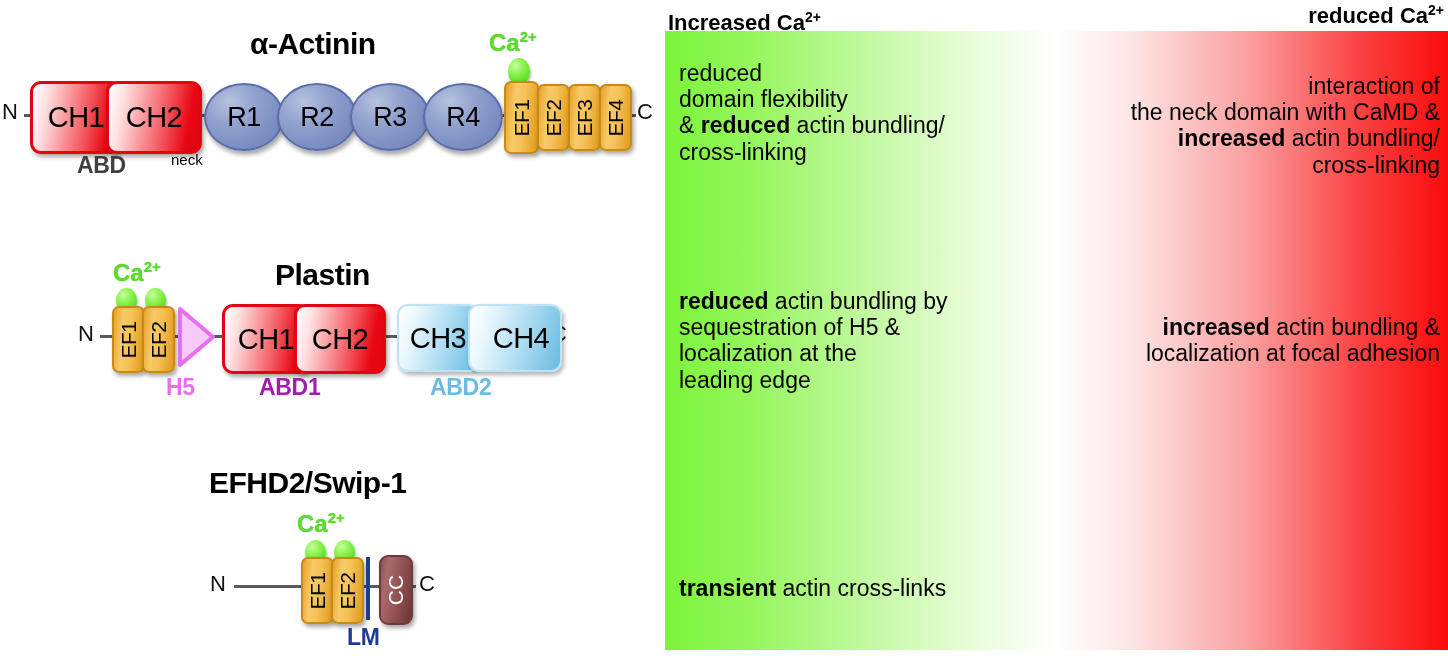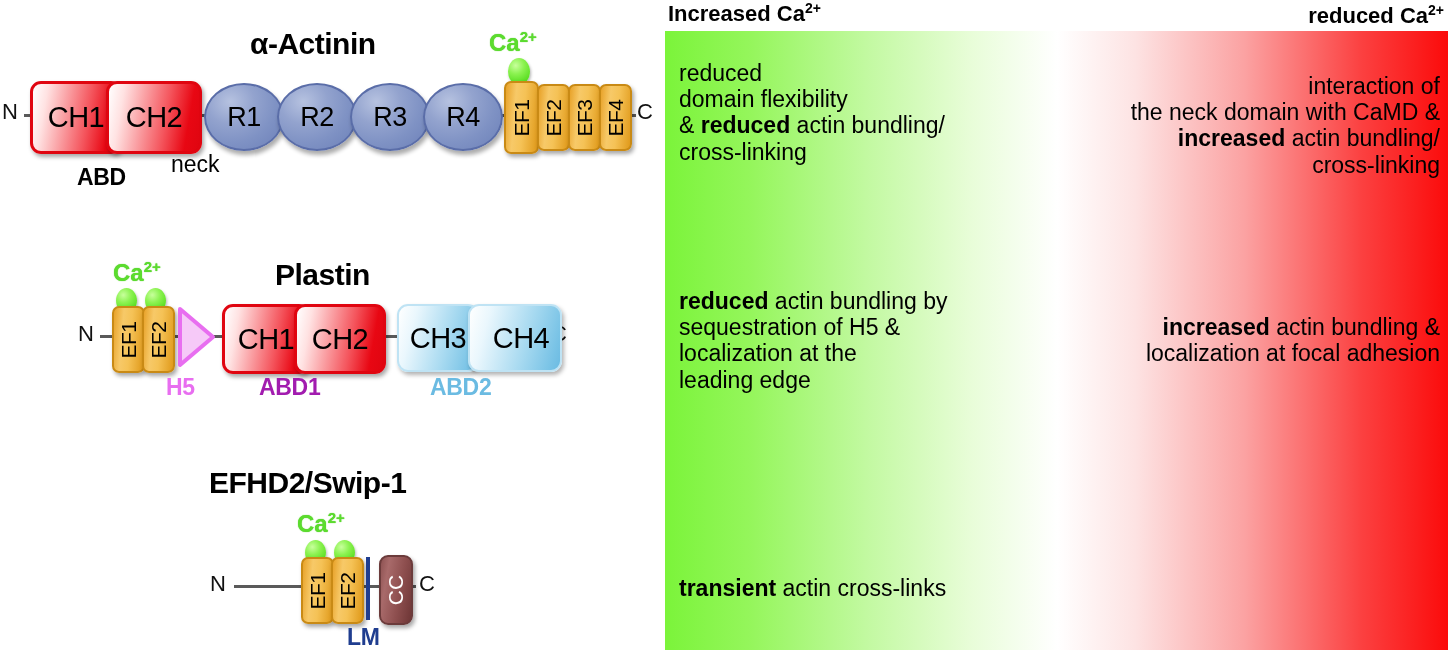--- a/index.html
+++ b/index.html
@@ -49,21 +49,21 @@
   
   .ca-ball{position:absolute;border-radius:50%;
            background:radial-gradient(circle at 35% 28%,#c8ff9c 0%,#8bf250 35%,#5ee026 70%,#46c414 100%);
            box-shadow:1px 2px 3px rgba(0,0,0,.3);}
   .ca-label{position:absolute;color:#5bdc2e;font-weight:bold;font-size:24px;white-space:nowrap;
             text-shadow:0 0 1px #45c018;}
   .ca-label sup{font-size:15px;}
 
   
   .sublabel{position:absolute;font-weight:bold;font-size:23px;white-space:nowrap;letter-spacing:-0.3px;}
-  .plain-label{position:absolute;font-size:23px;white-space:nowrap;color:#000;}
+  .plain-label{position:absolute;font-size:15px;white-space:nowrap;color:#000;}
 
   
   #h5-triangle{position:absolute;}
   
   .cc-box{position:absolute;border:2px solid #6b3b3b;border-radius:9px;
           background:linear-gradient(100deg,#8d5252 0%,#a86a6a 22%,#8e4f4f 60%,#6e3636 100%);
           box-shadow:2px 3px 4px rgba(0,0,0,.35);
           display:flex;align-items:center;justify-content:center;overflow:hidden;}
   .cc-box span{font-size:21px;color:#ffffff;transform:rotate(-90deg);white-space:nowrap;}
 
@@ -127,21 +127,21 @@
     <div class="ef" style="left:537px;top:84px;width:29px;height:63px;">
       <span>EF2</span>
     </div>
     <div class="ef" style="left:568px;top:84px;width:29px;height:63px;">
       <span>EF3</span>
     </div>
     <div class="ef" style="left:599px;top:84px;width:29px;height:63px;">
       <span>EF4</span>
     </div>
 
-    <div class="sublabel noselect" style="left:77px;top:164px;color:#000000;">ABD</div>
+    <div class="sublabel noselect" style="left:77px;top:152px;color:#404040;">ABD</div>
     <div class="plain-label noselect" style="left:171px;top:151px;">neck</div>
   </div>
 
   <div>
     <div class="prot-title noselect" style="left:275px;top:258px;">Plastin</div>
 
     <div class="backbone" style="left:100px;top:335px;width:462px;"></div>
 
     <div class="terminus noselect" style="left:78px;top:321px;">N</div>
     <div class="terminus noselect" style="left:551px;top:321px;">C</div>
@@ -203,21 +203,21 @@
     <div class="cc-box" style="left:379px;top:555px;width:30px;height:66px;">
       <span>CC</span>
     </div>
 
     <div class="sublabel noselect" style="left:347px;top:624px;color:#1f3d8f;">LM</div>
   </div>
 </div>
 
 <div>
 
-  <div class="panel-header noselect" style="left:668px;top:0;">
+  <div class="panel-header noselect" style="left:668px;top:9px;">
     <span>Increased Ca</span><sup>2+</sup>
   </div>
 
   <div class="panel-header noselect" style="right:4px;top:2px;">
     <span>reduced Ca</span><sup>2+</sup>
   </div>
 
   <div id="right-panel">
     <div id="grad-green"></div>
     <div id="grad-red"></div>

